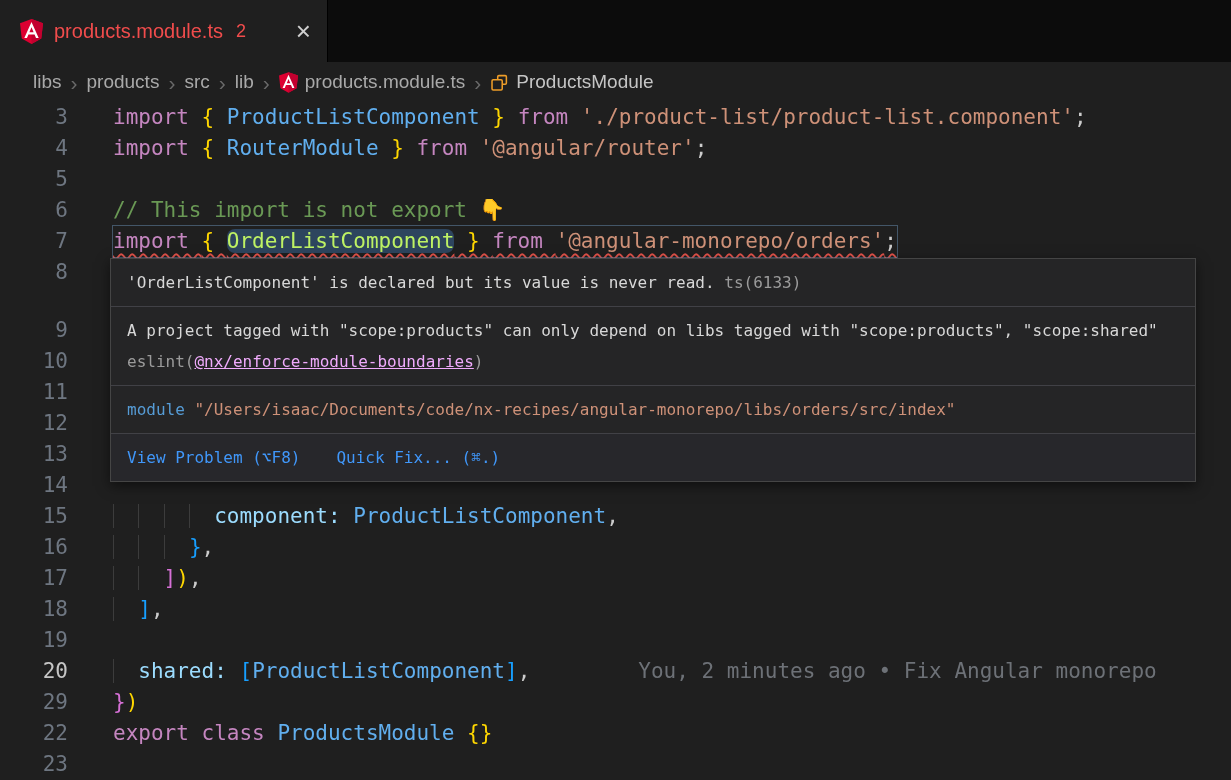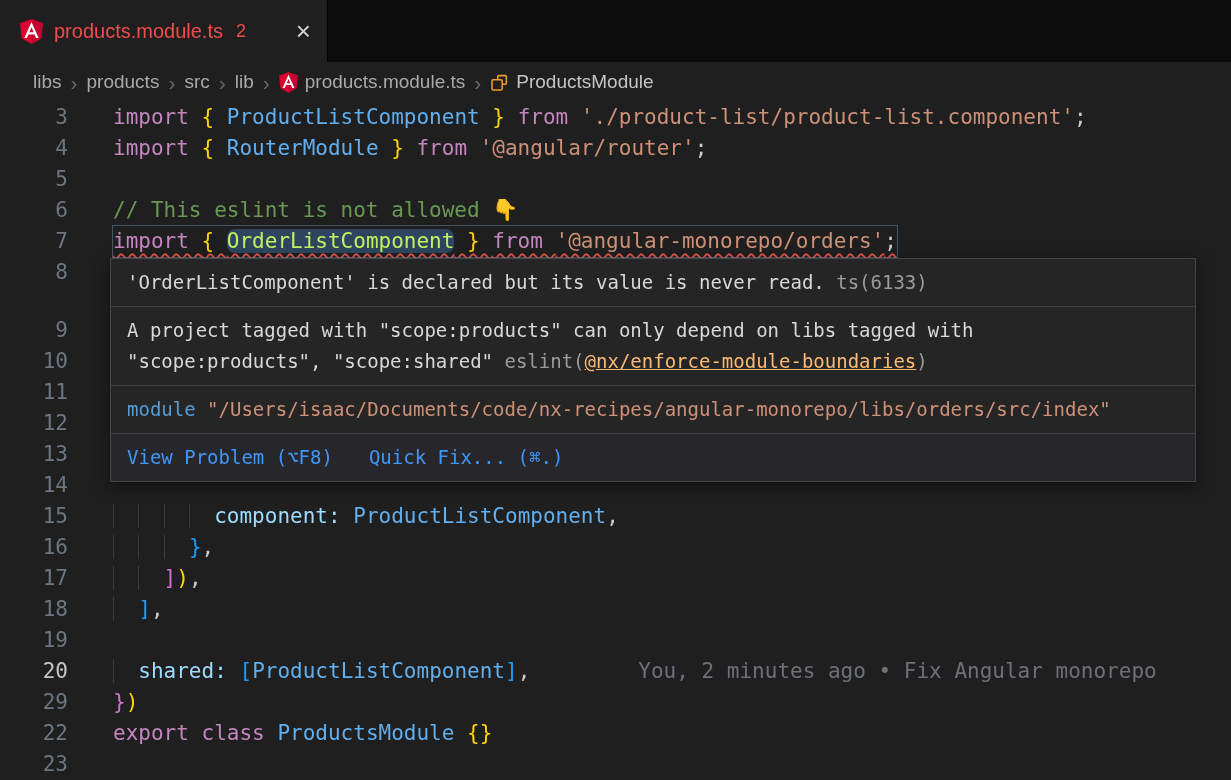--- a/index.html
+++ b/index.html
@@ -45,24 +45,24 @@
   .tok-b1   { color:#ffd700; }
   .tok-b2   { color:#d670d6; }
   .tok-b3   { color:#179fff; }
   .tok-guide{ box-shadow:inset 1px 0 0 #3c3c3c; }
   .tok-emoji{ color:#e2c08d; }
   .blame { color:#6d7177; margin-left:108px; }
 
   
   .hover { position:absolute; left:110px; top:156px; width:1086px; z-index:5;
            background:#252526; border:1px solid #454545; box-shadow:0 4px 12px rgba(0,0,0,.5);
-           font-size:19px; line-height:31px; color:#d8d8d8; }
+           font-size:16px; line-height:31px; color:#d8d8d8; }
   .hover-row { padding:8px 16px; border-bottom:1px solid #414146; overflow-wrap:break-word; }
   .hv-src  { color:#9b9b9b; }
-  .hv-link { color:#fdba74; text-decoration:underline; cursor:pointer; }
+  .hv-link { color:#f0abfc; text-decoration:underline; cursor:pointer; }
   .hv-kw   { color:#569cd6; }
   .hv-path { color:#ce9178; }
   .hover-actions { padding:8px 16px; display:flex; gap:36px; background:#27272b; }
   .hover-action { color:#4097fa; cursor:pointer; white-space:nowrap; }
 </style>
 </head>
 <body>
 
 <div class="tabbar">
   <div class="tab">
@@ -119,21 +119,21 @@
       <div class="line">
         <span class="gutter">4</span>
         <span class="content"><span class="tok-kw">import </span><span class="tok-b1">{ </span><span class="tok-cls">RouterModule</span><span class="tok-b1"> } </span><span class="tok-kw">from </span><span class="tok-str">'@angular/router'</span><span class="tok-pun">;</span></span>
       </div>
       <div class="line">
         <span class="gutter">5</span>
         <span class="content"></span>
       </div>
       <div class="line">
         <span class="gutter">6</span>
-        <span class="content"><span class="tok-com">// This eslint is not allowed </span><span class="tok-emoji">👇</span></span>
+        <span class="content"><span class="tok-com">// This import is not export </span><span class="tok-emoji">👇</span></span>
       </div>
       <div class="line">
         <span class="gutter">7</span>
         <span class="content squiggle boxed"><span class="tok-kw">import </span><span class="tok-b1">{ </span><span class="tok-clshl">OrderListComponent</span><span class="tok-b1"> } </span><span class="tok-kw">from </span><span class="tok-str">'@angular-monorepo/orders'</span><span class="tok-pun">;</span></span>
       </div>
       <div class="line tall">
         <span class="gutter">8</span>
         <span class="content"></span>
       </div>
       <div class="line">

